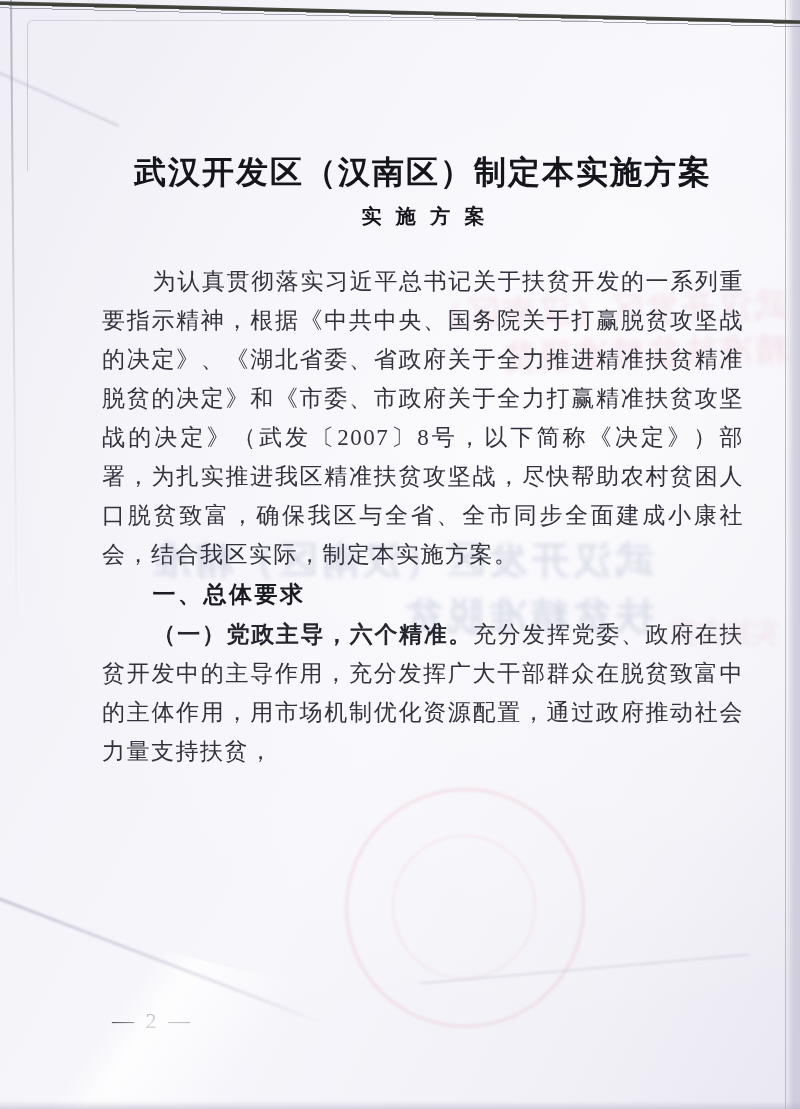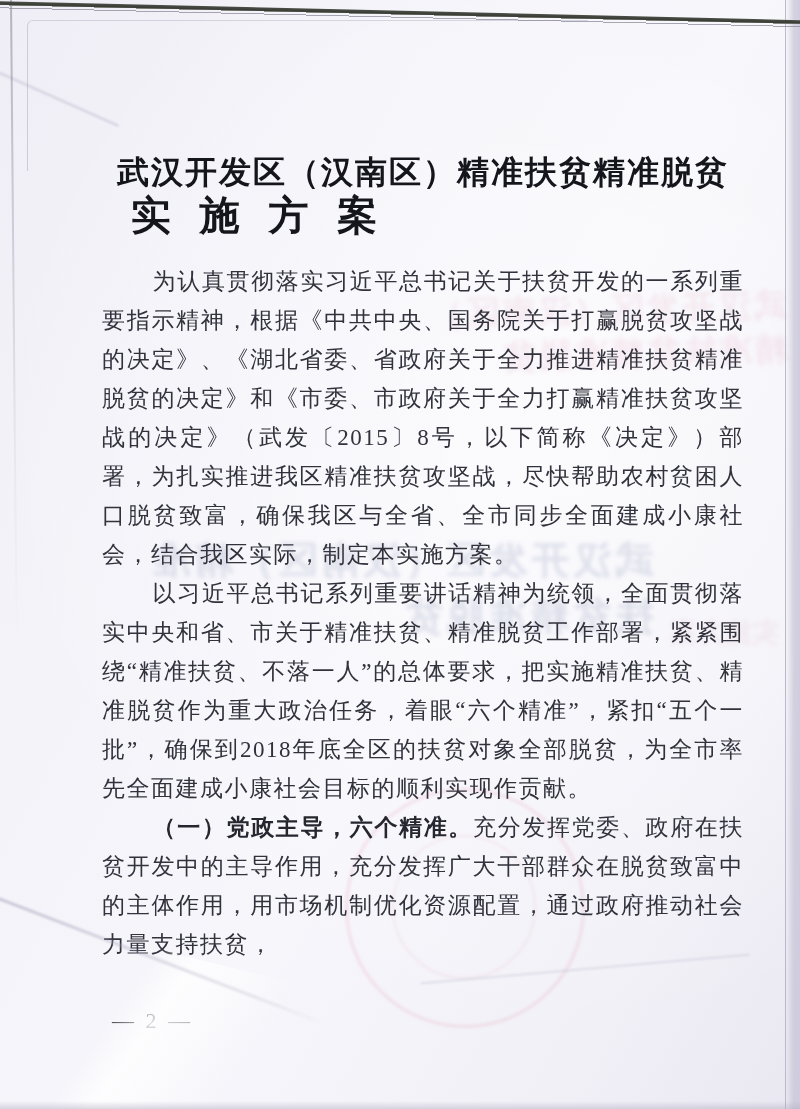--- a/index.html
+++ b/index.html
@@ -102,22 +102,22 @@
   .doc{
     position:absolute;left:102px;top:150px;width:642px;
     color:#30303a;
   }
   .doc-title{
     text-align:center;color:#15151c;font-weight:bold;
     font-size:32px;line-height:44px;letter-spacing:2px;
     margin:0 0 0 0;
   }
   .doc-title-2{
-    text-align:left;color:#15151c;font-weight:bold;
-    font-size:40px;line-height:44px;
+    text-align:center;color:#15151c;font-weight:bold;
+    font-size:20px;line-height:44px;
     letter-spacing:.72em;padding-left:.72em;
     margin:0 0 24px 0;
   }
   .para{
     margin:0;font-size:23px;line-height:39px;
     letter-spacing:1.5px;text-align:justify;text-indent:2.2em;
     color:#32323d;
   }
   .sec-heading{
     margin:0;font-size:23px;line-height:41px;
@@ -137,27 +137,27 @@
 
 <div class="scan">
 
   <div class="bleed bleed-pink">武汉开发区（汉南区）精准扶贫精准脱贫</div>
   <div class="bleed bleed-blue">武汉开发区（汉南区）精准扶贫精准脱贫</div>
   <div class="bleed bleed-pink-2">实施方案</div>
   <div class="seal-ring"></div>
   <div class="seal-ring-inner"></div>
 
   <div class="doc">
-    <h1 class="doc-title">武汉开发区（汉南区）精准扶贫精准脱贫</h1>
+    <h1 class="doc-title">武汉开发区（汉南区）制定本实施方案</h1>
     <h1 class="doc-title-2">实施方案</h1>
 
-    <p class="para">为认真贯彻落实习近平总书记关于扶贫开发的一系列重要指示精神，根据《中共中央、国务院关于打赢脱贫攻坚战的决定》、《湖北省委、省政府关于全力推进精准扶贫精准脱贫的决定》和《市委、市政府关于全力打赢精准扶贫攻坚战的决定》（武发〔2015〕8号，以下简称《决定》）部署，为扎实推进我区精准扶贫攻坚战，尽快帮助农村贫困人口脱贫致富，确保我区与全省、全市同步全面建成小康社会，结合我区实际，制定本实施方案。</p>
+    <p class="para">为认真贯彻落实习近平总书记关于扶贫开发的一系列重要指示精神，根据《中共中央、国务院关于打赢脱贫攻坚战的决定》、《湖北省委、省政府关于全力推进精准扶贫精准脱贫的决定》和《市委、市政府关于全力打赢精准扶贫攻坚战的决定》（武发〔2007〕8号，以下简称《决定》）部署，为扎实推进我区精准扶贫攻坚战，尽快帮助农村贫困人口脱贫致富，确保我区与全省、全市同步全面建成小康社会，结合我区实际，制定本实施方案。</p>
 
+    <h2 class="sec-heading">一、总体要求</h2>
 
-    <p class="para">以习近平总书记系列重要讲话精神为统领，全面贯彻落实中央和省、市关于精准扶贫、精准脱贫工作部署，紧紧围绕“精准扶贫、不落一人”的总体要求，把实施精准扶贫、精准脱贫作为重大政治任务，着眼“六个精准”，紧扣“五个一批”，确保到2018年底全区的扶贫对象全部脱贫，为全市率先全面建成小康社会目标的顺利实现作贡献。</p>
 
 
     <p class="para"><span class="lead">（一）党政主导，六个精准。</span><span>充分发挥党委、政府在扶贫开发中的主导作用，充分发挥广大干部群众在脱贫致富中的主体作用，用市场机制优化资源配置，通过政府推动社会力量支持扶贫，</span></p>
   </div>
 
   <div class="page-number">— 2 —</div>
 
   <div class="crease crease-bl-light"></div>
   <div class="crease crease-bl"></div>
   <div class="crease crease-tl"></div>

